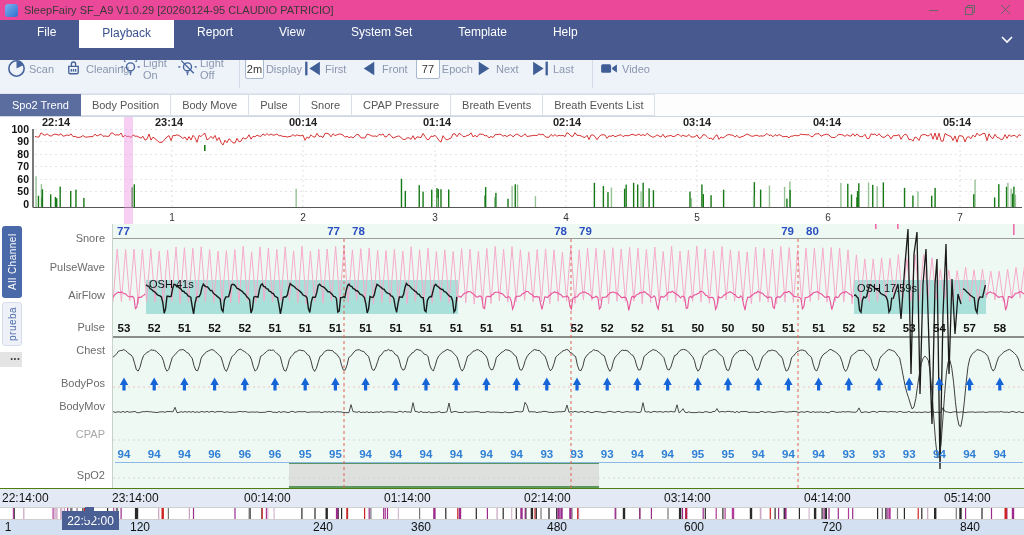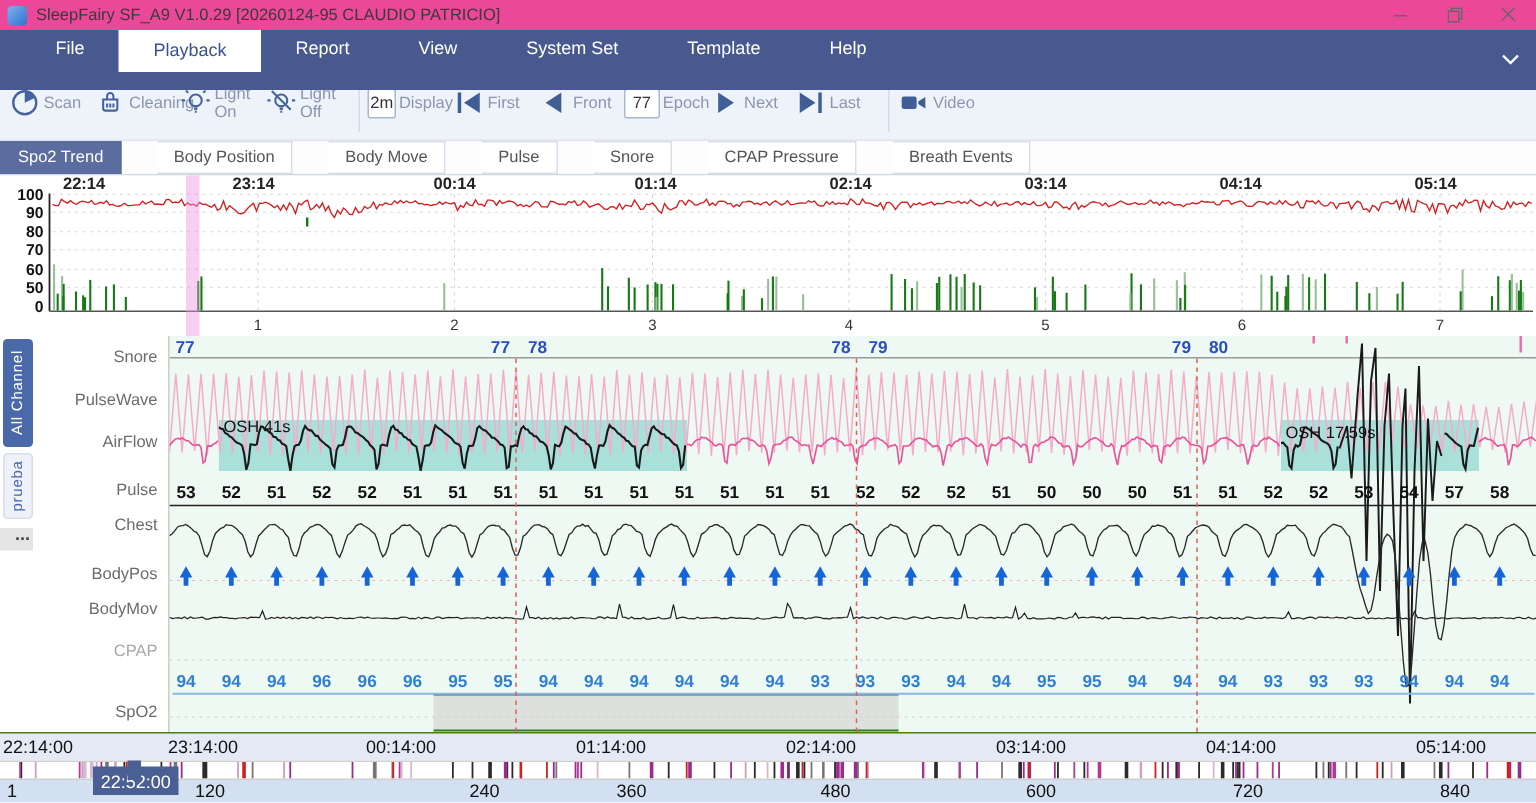--- a/index.html
+++ b/index.html
@@ -22,21 +22,21 @@
 
   
   .toolbar { position:absolute; left:0; top:44px; width:1024px; height:50px; background:#eef2f9; border-bottom:1px solid #dfe5f0; display:flex; align-items:center; padding-left:6px; }
   .tool-btn { width:57px; display:flex; flex-direction:row; align-items:center; gap:2px; }
   .tool-icon { height:24px; display:flex; align-items:center; justify-content:center; }
   .tool-label { font-size:11px; color:#8a97ae; }
   .tool-sep { width:1px; height:38px; background:#d3dae8; margin:0 5px; }
   .tool-value-box { width:44px; height:20px; background:#fff; border:1px solid #a9b8d2; border-radius:2px; display:flex; align-items:center; justify-content:center; font-size:11px; color:#333; }
 
   
-  .tabstrip { position:absolute; left:0; top:94px; width:1024px; height:23px; background:#fdfdfe; border-bottom:1px solid #cfd7e3; display:flex;gap:24px; }
+  .tabstrip { position:absolute; left:0; top:94px; width:1024px; height:23px; background:#fdfdfe; border-bottom:1px solid #cfd7e3; display:flex; }
   .tab { padding:0 11px; line-height:21px; font-size:11px; color:#555; background:#fff; border:1px solid #d9dfe9; border-left:none; white-space:nowrap; }
   .tab:first-child { border-left:1px solid #d9dfe9; }
   .tab.active { background:#5a6d9e; color:#fff; border-color:#5a6d9e; }
 
   
   .trend { position:absolute; left:0; top:117px; width:1024px; height:95px; background:#fff; }
   .houraxis { position:absolute; left:0; top:212px; width:1024px; height:12px; background:#fff; font-size:10px; color:#333; }
   .houraxis span { position:absolute; top:0; transform:translateX(-50%); }
   .trend-cursor { position:absolute; left:124px; top:117px; width:9px; height:107px; background:rgba(238,148,226,0.45); z-index:4; }
 
@@ -211,20 +211,21 @@
     </div>
 
   <div class="tabstrip" id="tabstrip">
       <div class="tab active">Spo2 Trend</div>
       <div class="tab">Body Position</div>
       <div class="tab">Body Move</div>
       <div class="tab">Pulse</div>
       <div class="tab">Snore</div>
       <div class="tab">CPAP Pressure</div>
       <div class="tab">Breath Events</div>
+      <div class="tab">Breath Events List</div>
     </div>
 
   <div class="trend">
     <svg id="trendSvg" width="1024" height="95" viewBox="0 0 1024 95">
         <line x1="35" y1="12.5" x2="1022" y2="12.5" stroke="#d8d8d8" stroke-width="0.7" stroke-dasharray="2,3"></line>
         <line x1="35" y1="24.5" x2="1022" y2="24.5" stroke="#d8d8d8" stroke-width="0.7" stroke-dasharray="2,3"></line>
         <line x1="35" y1="37.5" x2="1022" y2="37.5" stroke="#d8d8d8" stroke-width="0.7" stroke-dasharray="2,3"></line>
         <line x1="35" y1="49.5" x2="1022" y2="49.5" stroke="#d8d8d8" stroke-width="0.7" stroke-dasharray="2,3"></line>
         <line x1="35" y1="62.5" x2="1022" y2="62.5" stroke="#d8d8d8" stroke-width="0.7" stroke-dasharray="2,3"></line>
         <line x1="35" y1="74.5" x2="1022" y2="74.5" stroke="#d8d8d8" stroke-width="0.7" stroke-dasharray="2,3"></line>

